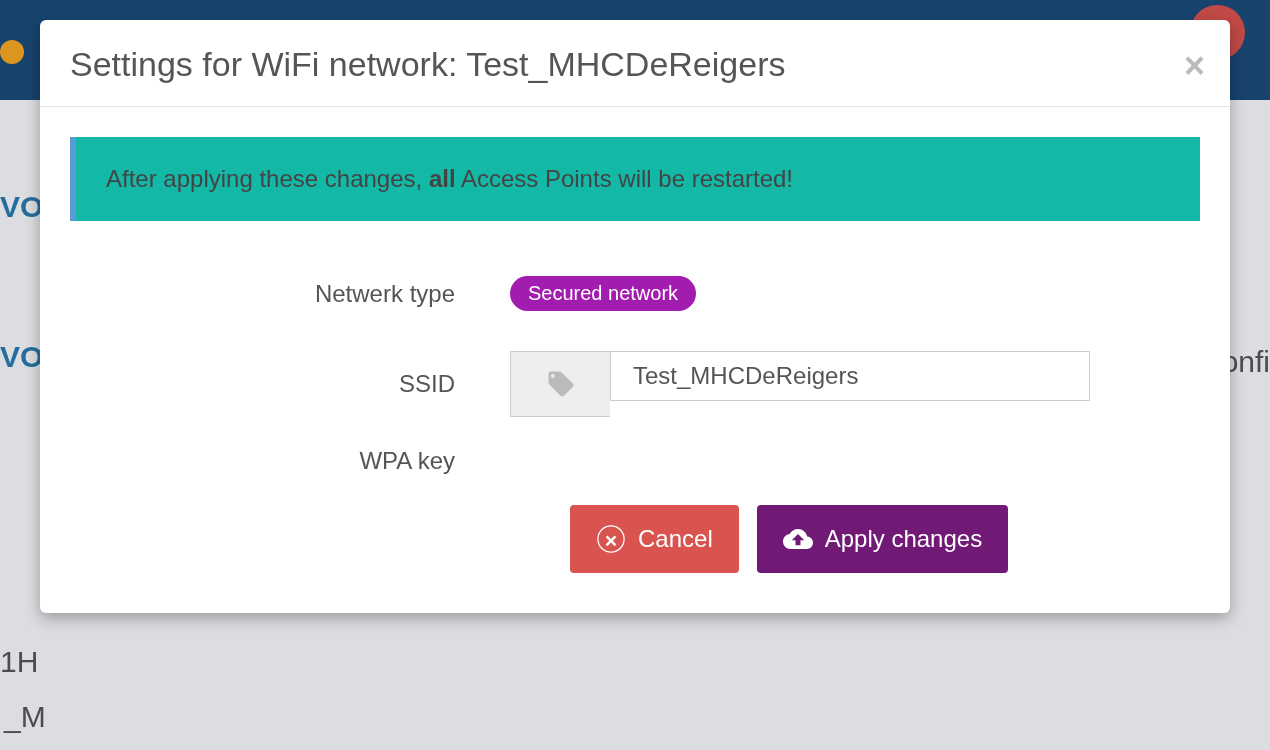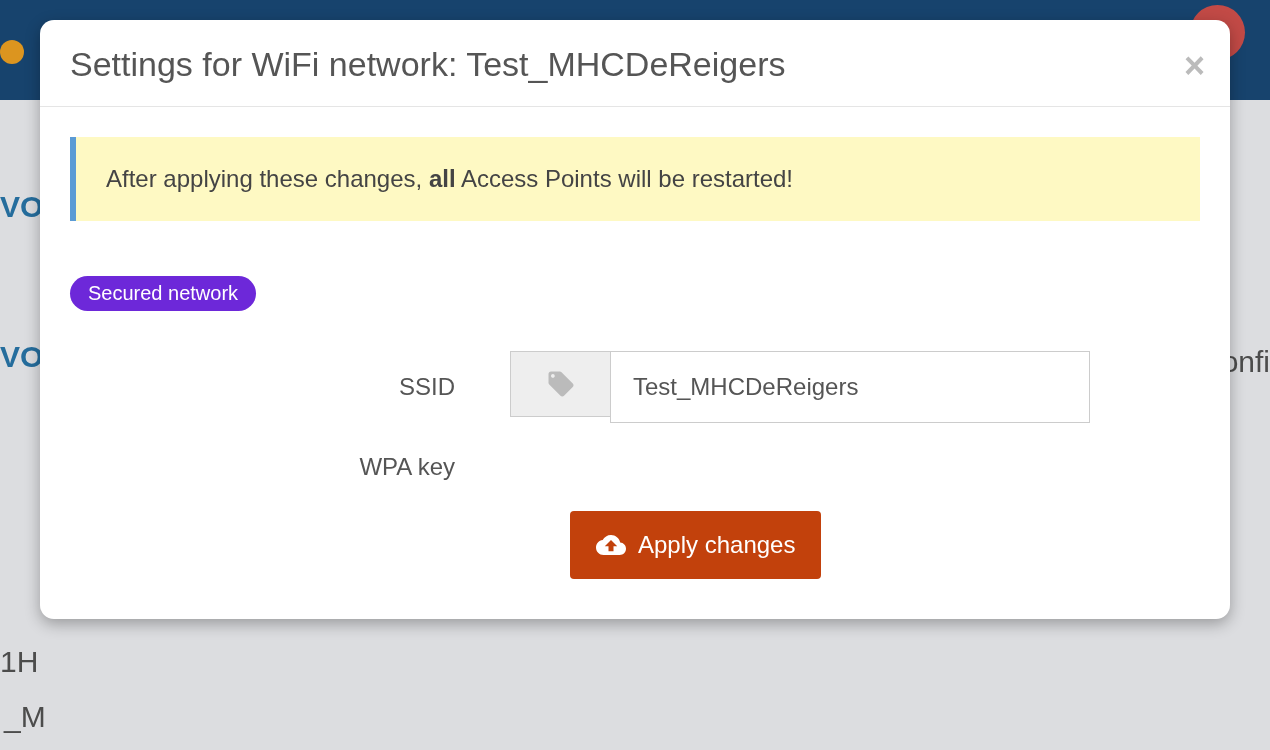--- a/index.html
+++ b/index.html
@@ -64,21 +64,21 @@
       top: 0; left:0; right:0; bottom:0;
       background: rgba(0,0,0,0.1);
       z-index: 5;
     }
     .modal {
       position: absolute;
       top: 20px;
       left: 40px;
       right: 40px;
       background: #fff;
-      border-radius: 14px;
+      border-radius: 6px;
       box-shadow: 0 5px 15px rgba(0,0,0,.3);
       z-index: 10;
       padding-bottom: 40px;
     }
     .modal-header {
       padding: 25px 30px 22px 30px;
       border-bottom: 1px solid #e5e5e5;
       position: relative;
     }
     .modal-title {
@@ -93,21 +93,21 @@
       font-size: 36px;
       line-height: 1;
       color: #bbb;
       cursor: pointer;
       font-weight: bold;
     }
     .modal-body {
       padding: 30px 30px 0 30px;
     }
     .alert-info {
-      background: #fef9c3;
+      background: #14b8a6;
       border-left: 6px solid #5b9bd5;
       padding: 28px 30px;
       font-size: 24px;
       color: #444;
       margin-bottom: 55px;
     }
     .form-row {
       display: flex;
       align-items: center;
       margin-bottom: 30px;
@@ -118,21 +118,21 @@
       padding-right: 55px;
       font-size: 24px;
       color: #555;
     }
     .form-control-wrap {
       flex: 0 0 580px;
       display: flex;
       align-items: center;
     }
     .badge {
-      background: #6d28d9;
+      background: #a21caf;
       color: #fff;
       font-size: 20px;
       padding: 6px 18px;
       border-radius: 20px;
     }
     .input-group {
       display: flex;
       width: 100%;
     }
     .input-addon {
@@ -141,21 +141,21 @@
       background: #eee;
       border: 1px solid #ccc;
       border-right: none;
       display: flex;
       align-items: center;
       justify-content: center;
       color: #aaa;
     }
     .text-input {
       flex: 1;
-      height: 72px;
+      height: 50px;
       border: 1px solid #ccc;
       padding: 0 22px;
       font-size: 24px;
       color: #555;
       outline: none;
     }
     .button-row {
       display: flex;
       gap: 18px;
       margin-left: 500px;
@@ -167,21 +167,21 @@
       font-size: 24px;
       color: #fff;
       border: none;
       border-radius: 4px;
       display: inline-flex;
       align-items: center;
       gap: 12px;
       cursor: pointer;
     }
     .btn-danger { background: #d9534f; }
-    .btn-primary { background: #c2410c; }
+    .btn-primary { background: #701a75; }
     .icon-svg { width: 30px; height: 30px; }
   </style>
 </head>
 <body>
 
 <div class="bg-header"></div>
 <div class="bg-wifi-icon"></div>
 <div class="bg-red-circle"></div>
 <div class="bg-content">
   <span class="bg-label-1">VO</span>
@@ -198,20 +198,21 @@
     <div class="modal-title">Settings for WiFi network: Test_MHCDeReigers</div>
     <div class="close-btn">×</div>
   </div>
   <div class="modal-body">
 
     <div class="alert-info">
       <span>After applying these changes, </span><b>all</b><span> Access Points will be restarted!</span>
     </div>
 
     <div class="form-row">
+      <div class="form-label">Netwerk type</div>
       <div class="form-control-wrap">
         <span class="badge">Secured network</span>
       </div>
     </div>
 
     <div class="form-row" style="margin-top:40px;">
       <div class="form-label">SSID</div>
       <div class="form-control-wrap">
         <div class="input-group">
           <div class="input-addon">
@@ -222,20 +223,27 @@
           <input class="text-input" value="Test_MHCDeReigers" style="">
         </div>
       </div>
     </div>
 
     <div class="form-row">
       <div class="form-label">WPA key</div>
     </div>
 
     <div class="button-row">
+      <button class="btn btn-danger">
+        <svg class="icon-svg" viewBox="0 0 24 24" fill="#fff">
+            <circle cx="12" cy="12" r="11" fill="#fff"></circle>
+            <path fill="#d9534f" d="M12 2C6.48 2 2 6.48 2 12s4.48 10 10 10 10-4.48 10-10S17.52 2 12 2zm4.3 14.3l-1.4 1.4L12 14.83l-2.9 2.87-1.4-1.4L10.57 13.4 7.7 10.53l1.4-1.4L12 12l2.9-2.87 1.4 1.4L13.43 13.4l2.87 2.9z"></path>
+          </svg>
+        <span>Cancel</span>
+      </button>
       <button class="btn btn-primary">
         <svg class="icon-svg" viewBox="0 0 24 24" fill="#fff">
             <path d="M19.35 10.04C18.67 6.59 15.64 4 12 4 9.11 4 6.6 5.64 5.35 8.04 2.34 8.36 0 10.91 0 14c0 3.31 2.69 6 6 6h13c2.76 0 5-2.24 5-5 0-2.64-2.05-4.78-4.65-4.96zM14 13v4h-4v-4H7l5-5 5 5h-3z"></path>
           </svg>
         <span>Apply changes</span>
       </button>
     </div>
 
   </div>
 </div>

